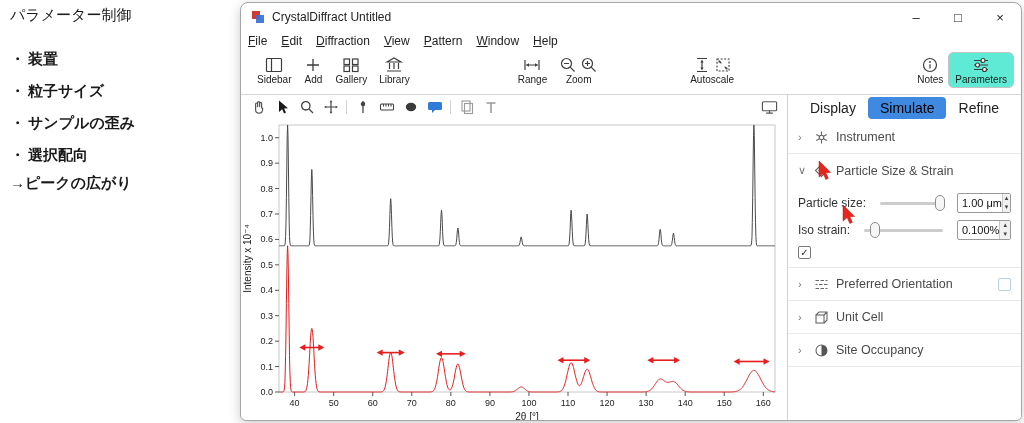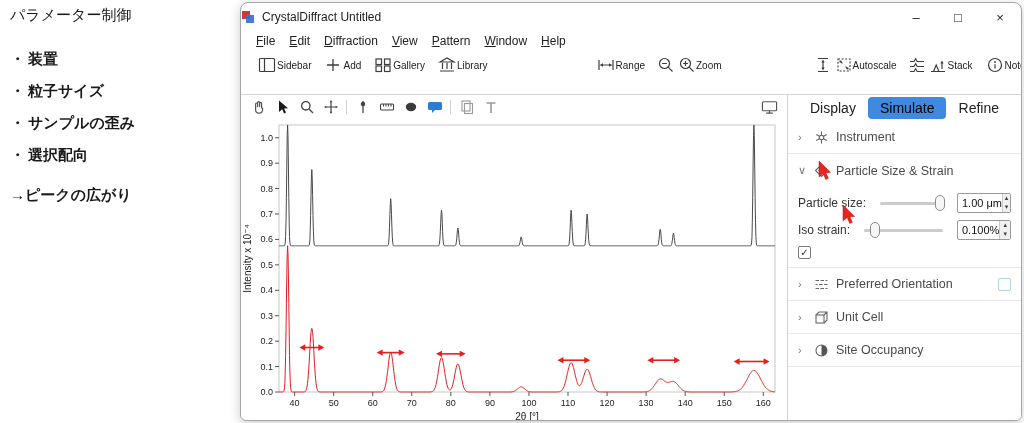--- a/index.html
+++ b/index.html
@@ -3,37 +3,37 @@
 <meta charset="utf-8">
 <style>
   *{margin:0;padding:0;box-sizing:border-box}
   body{font-family:"Liberation Sans","DejaVu Sans",sans-serif;background:#fff}
   .canvas{position:relative;width:1024px;height:423px;background:#fff;overflow:hidden}
 
   
   .notes{position:absolute;left:10px;top:6px;width:228px;color:#1a1a1a}
   .note-title{font-size:15px;margin-bottom:18px}
   .note-bullet{font-size:15px;font-weight:bold;height:32px;display:flex;align-items:center;gap:3px}
-  .note-arrow{font-size:15px;font-weight:bold;margin-top:15px}
+  .note-arrow{font-size:15px;font-weight:bold;margin-top:3px}
 
   
   .window{position:absolute;left:240px;top:2px;width:782px;height:419px;background:#fff;border:1px solid #a6a6a6;border-radius:8px 8px 6px 6px;box-shadow:0 3px 12px rgba(0,0,0,.2);display:flex;flex-direction:column;overflow:hidden}
-  .titlebar{height:28px;display:flex;align-items:center;flex:0 0 auto}
+  .titlebar{height:28px;display:flex;align-items:center;padding-left:10px;flex:0 0 auto}
   .app-icon{width:14px;height:14px;margin-right:7px}
   .title-text{font-size:12px;color:#222}
   .win-controls{margin-left:auto;display:flex;height:100%}
   .win-btn{width:42px;display:flex;align-items:center;justify-content:center;font-size:13px;color:#222;cursor:default}
-  .menubar{height:20px;display:flex;align-items:center;padding-left:8px;flex:0 0 auto}
+  .menubar{height:20px;display:flex;align-items:center;flex:0 0 auto}
   .menu-item{font-size:12px;color:#222;padding:1px 7px}
   .menu-item::first-letter{text-decoration:underline}
   .toolbar{height:44px;display:flex;align-items:flex-start;padding-top:2px;border-bottom:1px solid #d6d6d6;flex:0 0 auto}
   .tb-group{display:flex;align-items:flex-start}
   .g1{margin-left:10px}.g2{margin-left:96px}.g3{margin-left:80px}.g4{margin-left:24px}
   .g5{margin-left:auto;margin-right:8px}
-  .tb-item{display:flex;flex-direction:row;align-items:center;gap:0px;font-size:10px;color:#222;padding:3px 6px 2px;border-radius:4px}
+  .tb-item{display:flex;flex-direction:column;align-items:center;gap:0px;font-size:10px;color:#222;padding:3px 6px 2px;border-radius:4px}
   .tb-item.active{background:#5eead4;outline:1px solid #c3c3c3}
   .ic-row{display:flex;gap:3px;height:18px;align-items:center}
   .tb-label{white-space:nowrap}
 
   .content{flex:1;display:flex;min-height:0}
   .chart-col{flex:1;display:flex;flex-direction:column;min-width:0}
   .toolstrip{height:24px;display:flex;align-items:center;gap:7px;padding:0 9px;flex:0 0 auto}
   .ts-icon{width:17px;height:17px;display:flex;align-items:center;justify-content:center}
   .ts-sep{width:1px;height:14px;background:#d2d2d2}
   .ts-right{margin-left:auto}
@@ -196,36 +196,20 @@
                 <polygon points="9,14.4 7.4,11.6 10.6,11.6" fill="#3d3d3d" stroke="none"></polygon>
               </svg>
             <svg width="18" height="18" viewBox="0 0 18 18" fill="none" stroke="#3d3d3d" stroke-width="1.1">
                 <rect x="3" y="3" width="12" height="12" stroke-dasharray="2 1.6"></rect>
                 <path d="M7.4 7.4 5 5M10.6 10.6 13 13"></path>
                 <polygon points="4.4,4.4 7,4.9 4.9,7" fill="#3d3d3d" stroke="none"></polygon>
                 <polygon points="13.6,13.6 11,13.1 13.1,11" fill="#3d3d3d" stroke="none"></polygon>
               </svg>
           </span>
           <span class="tb-label">Autoscale</span>
-        </div>
-        <div class="tb-item">
-          <span class="ic-row">
-            <svg width="18" height="18" viewBox="0 0 18 18" fill="none" stroke="#3d3d3d" stroke-width="1.1">
-                <path d="M2 5.5h4l1.6-2.8L9.2 5.5h6.8"></path>
-                <path d="M2 10.5h4l1.6-2.8 1.6 2.8h6.8"></path>
-                <path d="M2 15.5h4l1.6-2.8 1.6 2.8h6.8"></path>
-              </svg>
-            <svg width="18" height="18" viewBox="0 0 18 18" fill="none" stroke="#3d3d3d" stroke-width="1.2">
-                <path d="M2 15.5h14"></path>
-                <path d="M4.5 15.5 7.2 9l2.7 6.5"></path>
-                <path d="M13 13V6"></path>
-                <polygon points="13,4.6 11.4,7.4 14.6,7.4" fill="#3d3d3d" stroke="none"></polygon>
-              </svg>
-          </span>
-          <span class="tb-label">Stack</span>
         </div>
       </div>
 
 
       <div class="tb-group g5">
         <div class="tb-item">
           <span class="ic-row">
               <svg width="20" height="18" viewBox="0 0 20 18" fill="none" stroke="#3d3d3d" stroke-width="1.2">
                 <circle cx="10" cy="9" r="6.5"></circle>
                 <circle cx="10" cy="6" r="0.9" fill="#3d3d3d" stroke="none"></circle>

